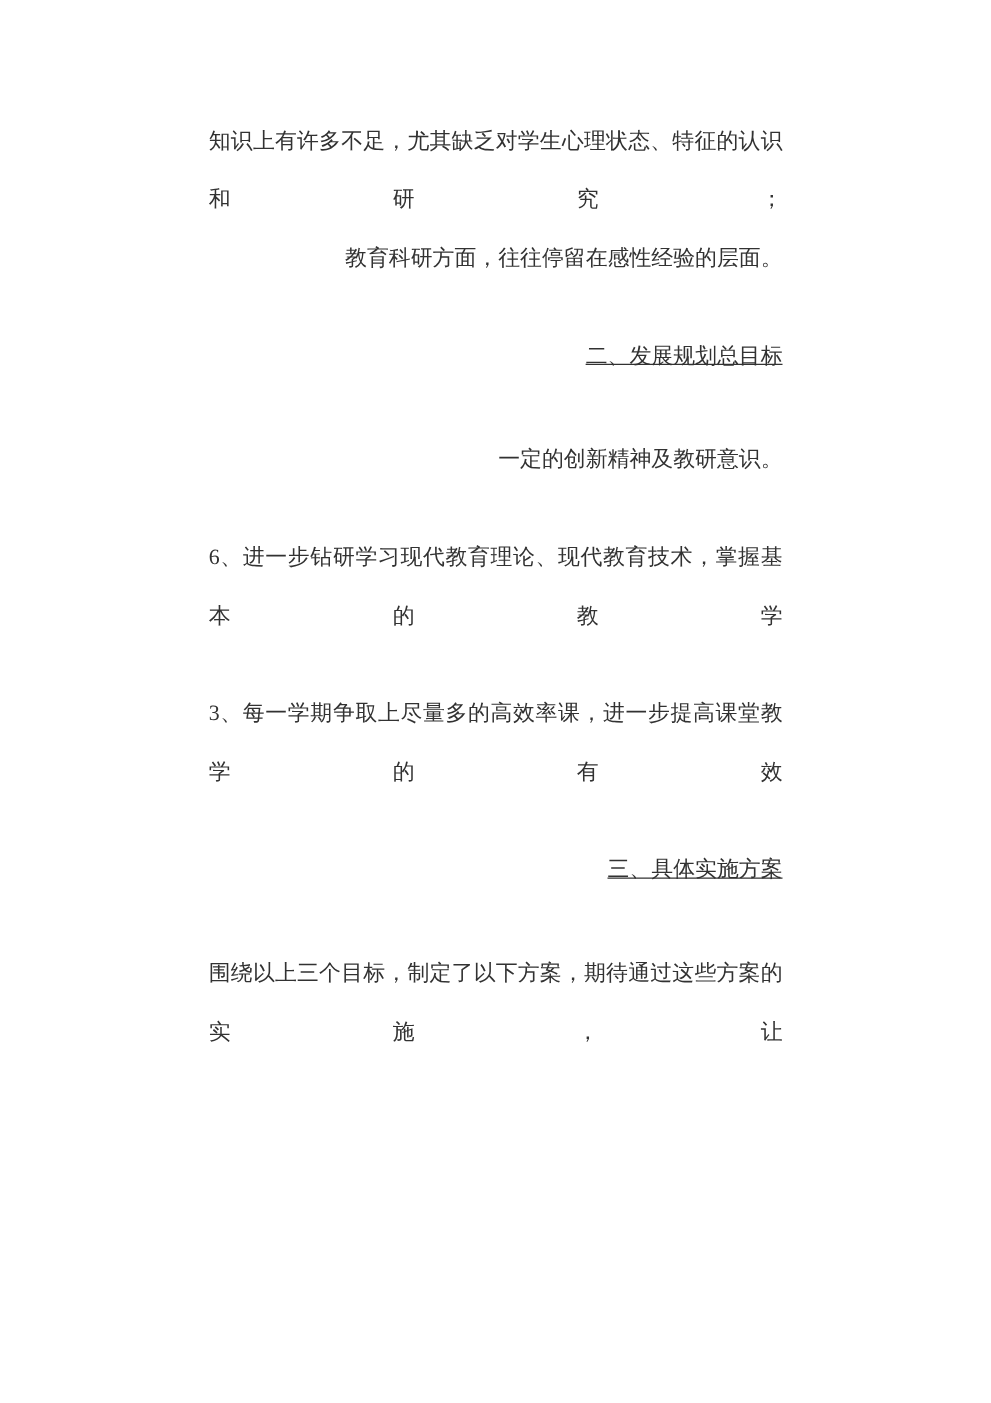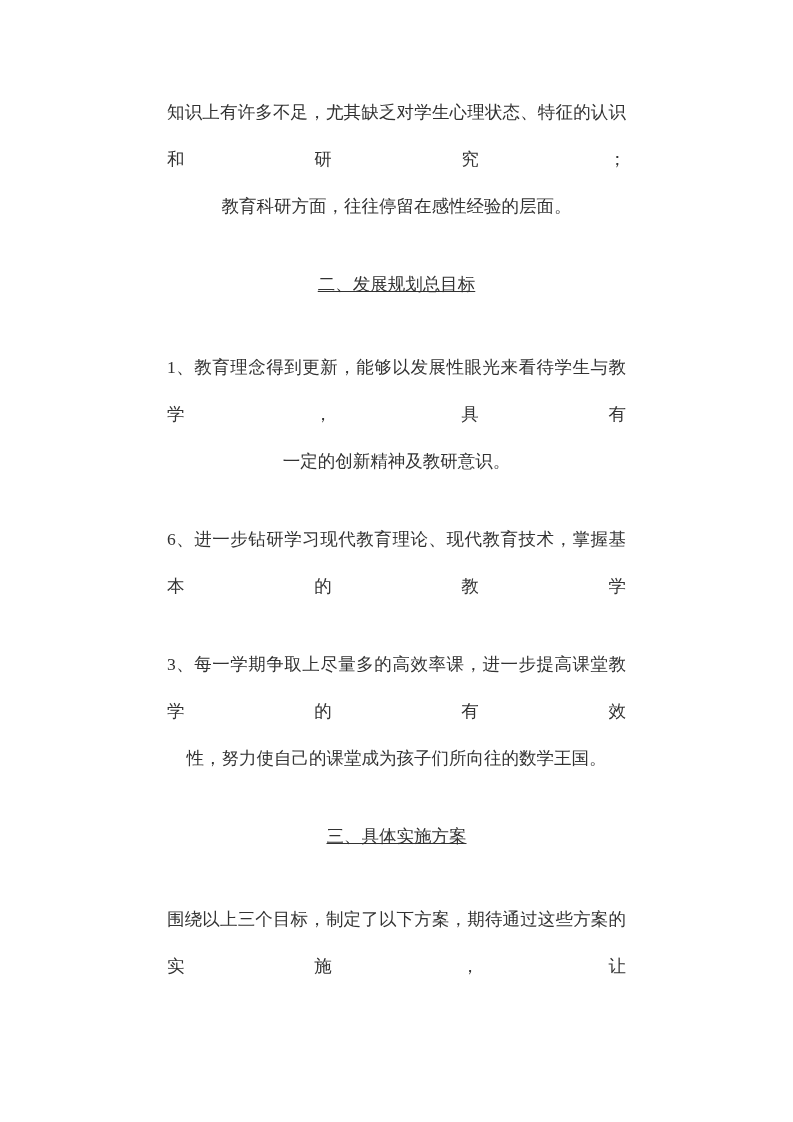--- a/index.html
+++ b/index.html
@@ -18,21 +18,21 @@
   .doc-body {
     padding: 89px 118px 0 118px;
     color: #323232;
     font-size: 17.5px;
     line-height: 47px;
   }
   .block { margin-bottom: 31px; }
   .block.heading { margin-top: 4px; margin-bottom: 36px; text-decoration: underline; }
   .line {
     display: block;
-    text-align: center;
+    text-align: right;
     white-space: normal;
   }
   
   .line.just {
     text-align: justify;
     text-align-last: justify;
   }
 </style>
 </head>
 <body>
@@ -43,31 +43,29 @@
     <div class="block paragraph">
       <span class="line just">知识上有许多不足，尤其缺乏对学生心理状态、特征的认识和研究；</span>
       <span class="line">教育科研方面，往往停留在感性经验的层面。</span>
     </div>
 
     <div class="block heading">
       <span class="line">二、发展规划总目标</span>
     </div>
 
     <div class="block paragraph">
-      <span class="line just">1、教育理念得到更新，能够以发展性眼光来看待学生与教学，具有</span>
       <span class="line">一定的创新精神及教研意识。</span>
     </div>
 
     <div class="block paragraph">
       <span class="line just">6、进一步钻研学习现代教育理论、现代教育技术，掌握基本的教学</span>
     </div>
 
     <div class="block paragraph">
       <span class="line just">3、每一学期争取上尽量多的高效率课，进一步提高课堂教学的有效</span>
-      <span class="line">性，努力使自己的课堂成为孩子们所向往的数学王国。</span>
     </div>
 
 
     <div class="block heading">
       <span class="line">三、具体实施方案</span>
     </div>
 
     <div class="block paragraph">
       <span class="line just">围绕以上三个目标，制定了以下方案，期待通过这些方案的实施，让</span>
     </div>

